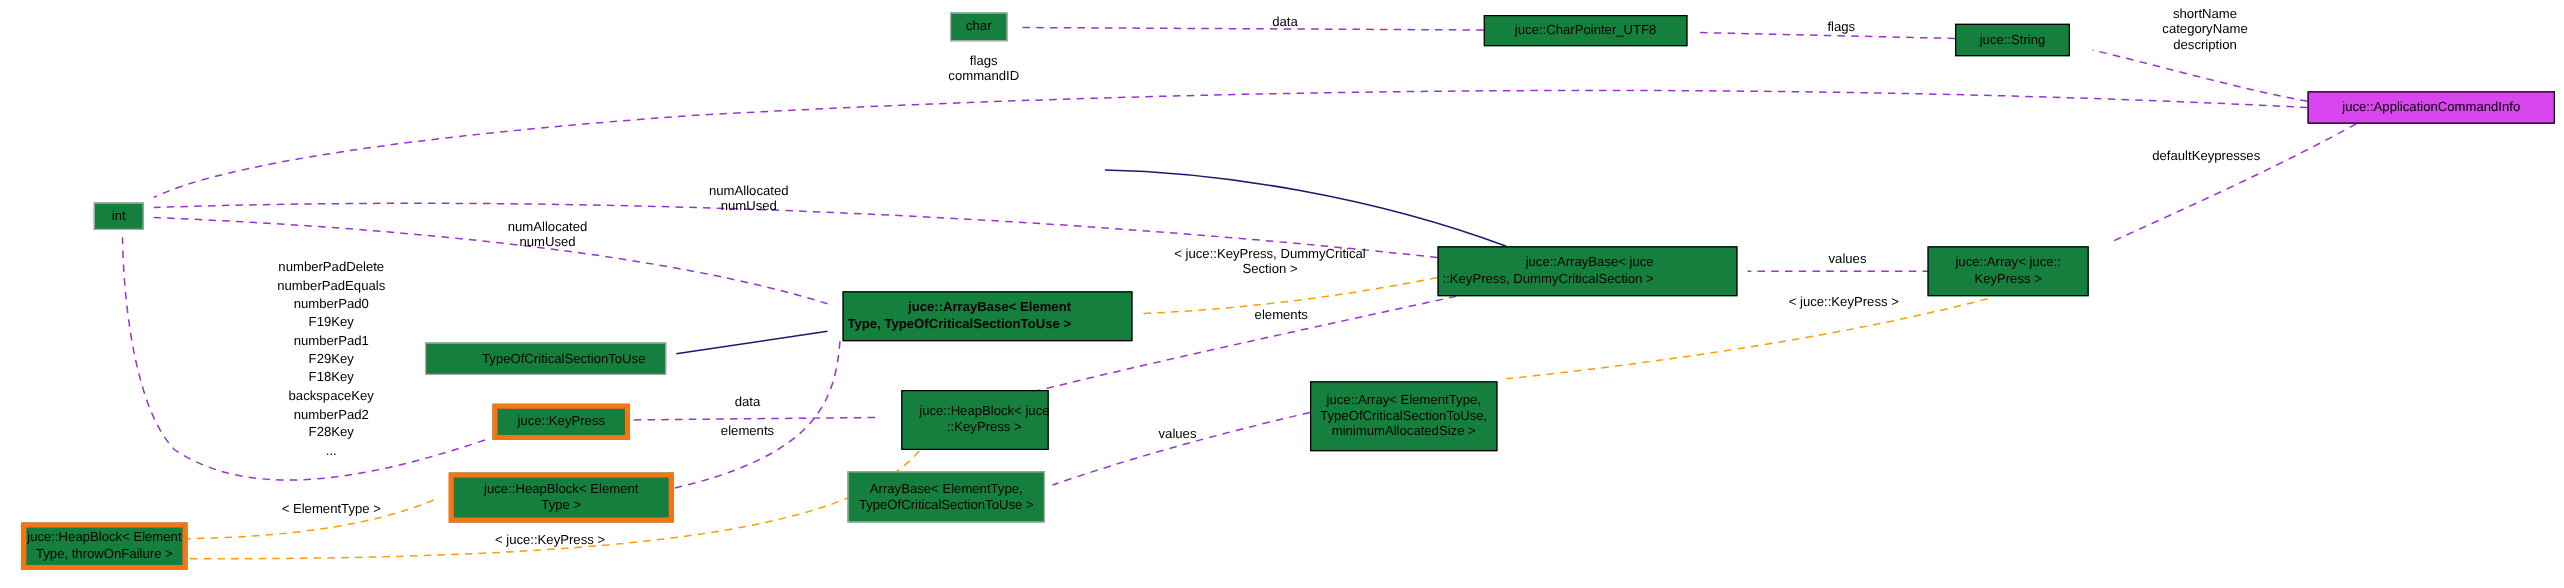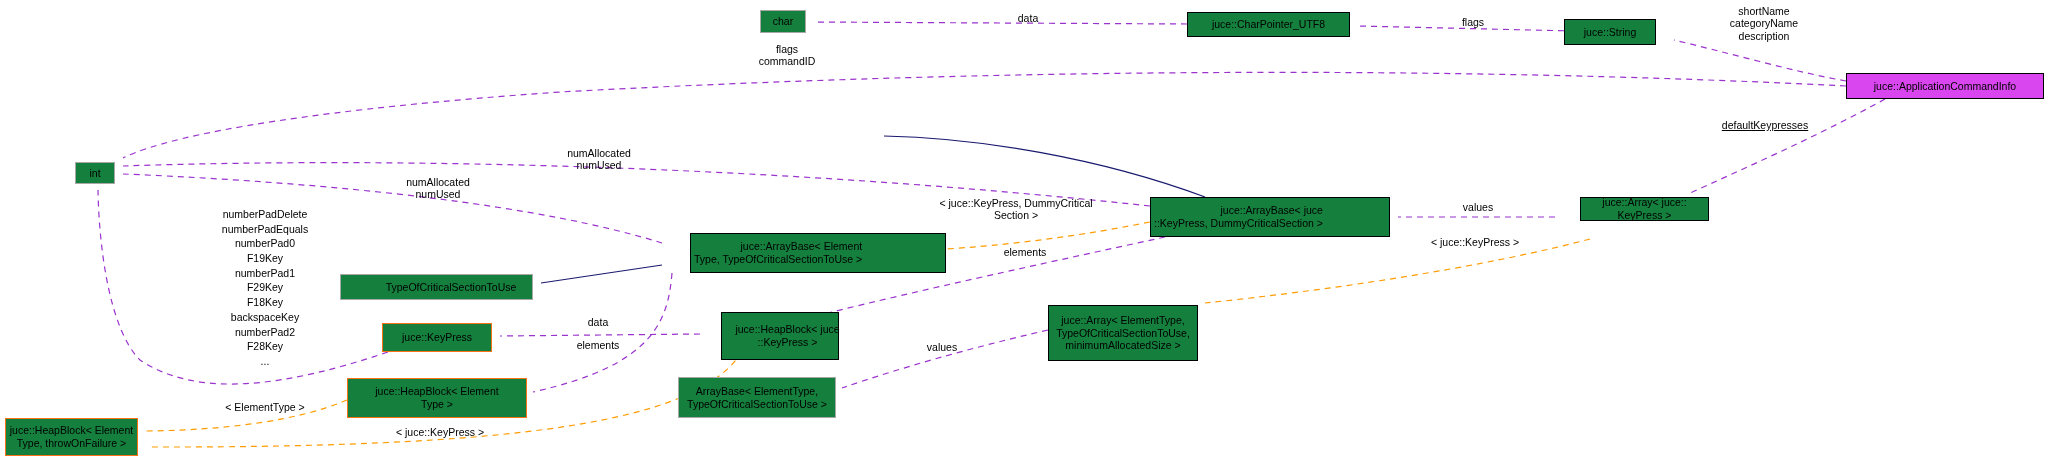--- a/index.html
+++ b/index.html
@@ -3,21 +3,21 @@
 <meta charset="utf-8">
 <style>
   html,body{margin:0;padding:0;background:#ffffff;}
   #canvas{position:relative;width:2051px;height:470px;background:#ffffff;overflow:hidden;
           font-family:"Liberation Sans",sans-serif;color:#000;}
   .node{position:absolute;display:flex;align-items:center;justify-content:center;
         box-sizing:border-box;border:1px solid #000;background:#15803d;
         font-size:10.5px;line-height:1.22;text-align:center;white-space:pre;padding:0 3px;}
   .node.la{justify-content:flex-start;text-align:right;}
   .node.gray{border-color:#a8a8a8;}
-  .node.red{border:1px solid #f97316;}
+  .node.red{border:4px solid #f97316;margin-left:12px;}
   .node.current{background:#d946ef;border:1.5px solid #000;}
   .elabel{position:absolute;transform:translateX(-50%);font-size:10.5px;line-height:1.18;
           text-align:center;white-space:pre;}
   .elabel.list{line-height:1.4;}
   svg#edges{position:absolute;left:0;top:0;}
   svg#edges path{fill:none;stroke-width:1.2px;}
   path.usage{stroke:#9a32cd;stroke-dasharray:6,5;}
   path.inherit{stroke:#191970;}
   path.tmpl{stroke:#ff9c00;stroke-dasharray:6,5;}
 </style>
@@ -61,24 +61,24 @@
     <path class="tmpl" d="M347,400 C300,420 230,430 146,431" marker-end="url(#ah-orange)"></path>
     <path class="tmpl" d="M742,352 C700,415 560,448 148,447" marker-end="url(#ah-orange)"></path>
   </svg>
 
   <div class="node gray" style="left:760px;top:10px;width:46px;height:23px;">char</div>
   <div class="node" style="left:1187px;top:12px;width:163px;height:25px;">juce::CharPointer_UTF8</div>
   <div class="node" style="left:1564px;top:19px;width:92px;height:26px;">juce::String</div>
   <div class="node current" style="left:1846px;top:73px;width:198px;height:26px;">juce::ApplicationCommandInfo</div>
   <div class="node la" style="left:1150px;top:197px;width:240px;height:40px;">juce::ArrayBase&lt; juce
 ::KeyPress, DummyCriticalSection &gt;</div>
-  <div class="node" style="left:1580px;top:197px;width:129px;height:24px;">juce::Array&lt; juce::
+  <div class="node" style="left:1542px;top:197px;width:129px;height:40px;">juce::Array&lt; juce::
 KeyPress &gt;</div>
   <div class="node gray" style="left:75px;top:162px;width:40px;height:22px;">int</div>
-  <div class="node la" style="left:690px;top:233px;width:256px;height:40px;">juce::ArrayBase&lt; Element
+  <div class="node la" style="left:674px;top:233px;width:232px;height:40px;font-weight:bold;">juce::ArrayBase&lt; Element
 Type, TypeOfCriticalSectionToUse &gt;</div>
   <div class="node gray" style="left:340px;top:274px;width:193px;height:26px;padding-left:32px;">TypeOfCriticalSectionToUse</div>
   <div class="node red" style="left:382px;top:323px;width:110px;height:29px;">juce::KeyPress</div>
   <div class="node" style="left:721px;top:312px;width:118px;height:48px;padding-left:18px;">juce::HeapBlock&lt; juce
 ::KeyPress &gt;</div>
   <div class="node" style="left:1048px;top:305px;width:150px;height:56px;">juce::Array&lt; ElementType,
 TypeOfCriticalSectionToUse,
 minimumAllocatedSize &gt;</div>
   <div class="node gray" style="left:678px;top:377px;width:158px;height:41px;">ArrayBase&lt; ElementType,
 TypeOfCriticalSectionToUse &gt;</div>
@@ -87,21 +87,21 @@
   <div class="node red" style="left:5px;top:418px;width:133px;height:38px;">juce::HeapBlock&lt; Element
 Type, throwOnFailure &gt;</div>
 
   <div class="elabel" style="left:1028px;top:12px;">data</div>
   <div class="elabel" style="left:1473px;top:16px;">flags</div>
   <div class="elabel" style="left:1764px;top:5px;">shortName
 categoryName
 description</div>
   <div class="elabel" style="left:787px;top:43px;">flags
 commandID</div>
-  <div class="elabel" style="left:1765px;top:119px;text-decoration:underline;">defaultKeypresses</div>
+  <div class="elabel" style="left:1765px;top:119px;">defaultKeypresses</div>
   <div class="elabel" style="left:599px;top:147px;">numAllocated
 numUsed</div>
   <div class="elabel" style="left:438px;top:176px;">numAllocated
 numUsed</div>
   <div class="elabel" style="left:1016px;top:197px;">&lt; juce::KeyPress, DummyCritical
 Section &gt;</div>
   <div class="elabel" style="left:1025px;top:246px;">elements</div>
   <div class="elabel" style="left:1478px;top:201px;">values</div>
   <div class="elabel" style="left:1475px;top:236px;">&lt; juce::KeyPress &gt;</div>
   <div class="elabel list" style="left:265px;top:207px;">numberPadDelete

